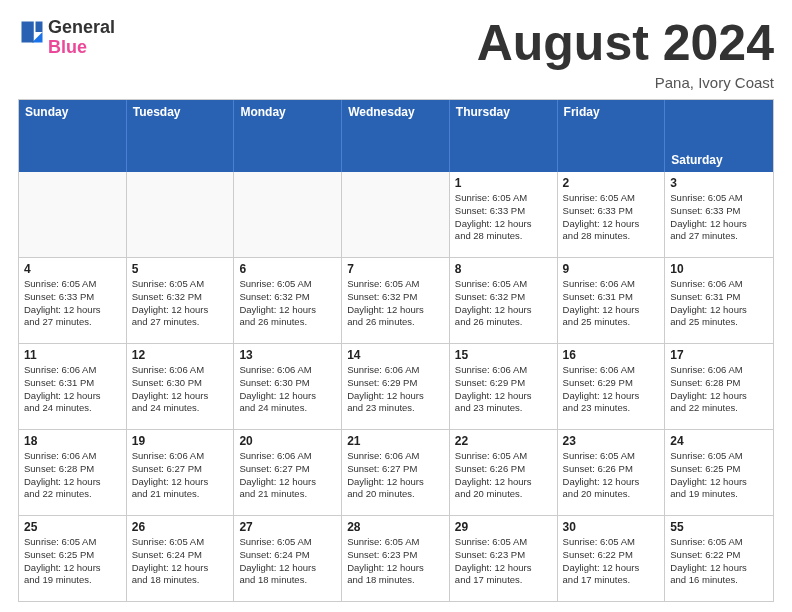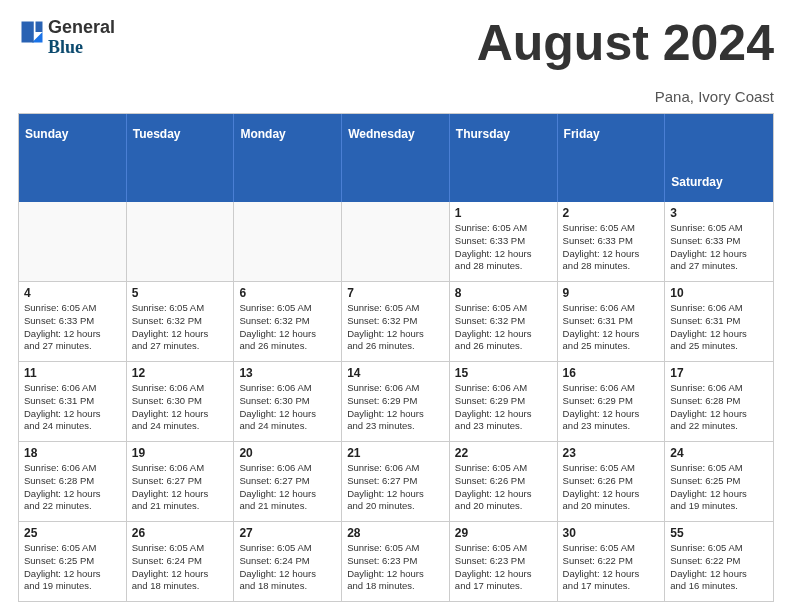--- a/index.html
+++ b/index.html
@@ -26,56 +26,56 @@
     .logo {
       display: flex;
       gap: 0;
     }
     .logo-text {
       font-size: 18px;
       font-weight: bold;
       color: #333;
       line-height: 1.1;
     }
-    .logo-text .blue { color: #0c4a6e; font-family: Liberation Serif, serif; }
+    .logo-text .blue { color: #ec4899; }
     .logo-icon {
       width: 28px;
       height: 28px;
       margin-right: 2px;
     }
     .title-block {
       text-align: right;
     }
     .month-title {
       font-size: 50px;
       font-weight: 700;
       color: #333;
       line-height: 1;
     }
     .subtitle {
       font-size: 15px;
       color: #555;
-      margin-top: 20px;
+      margin-top: 6px;
     }
     .calendar {
       flex: 1;
       display: flex;
       flex-direction: column;
       border: 1px solid #ccc;
     }
     .calendar-header {
       display: grid;
       grid-template-columns: repeat(7, 1fr);
       background: #2962b3;
     }
     .calendar-header .day-name {
       color: #fff;
       font-size: 12px;
       font-weight: bold;
-      padding: 13px 6px;
+      padding: 5px 6px;
       text-align: left;
       border-right: 1px solid #4a7fd4;
     }
     .calendar-header .day-name:last-child { border-right: none; margin-top: 48px; }
     .calendar-body {
       flex: 1;
       display: flex;
       flex-direction: column;
     }
     .calendar-row {

